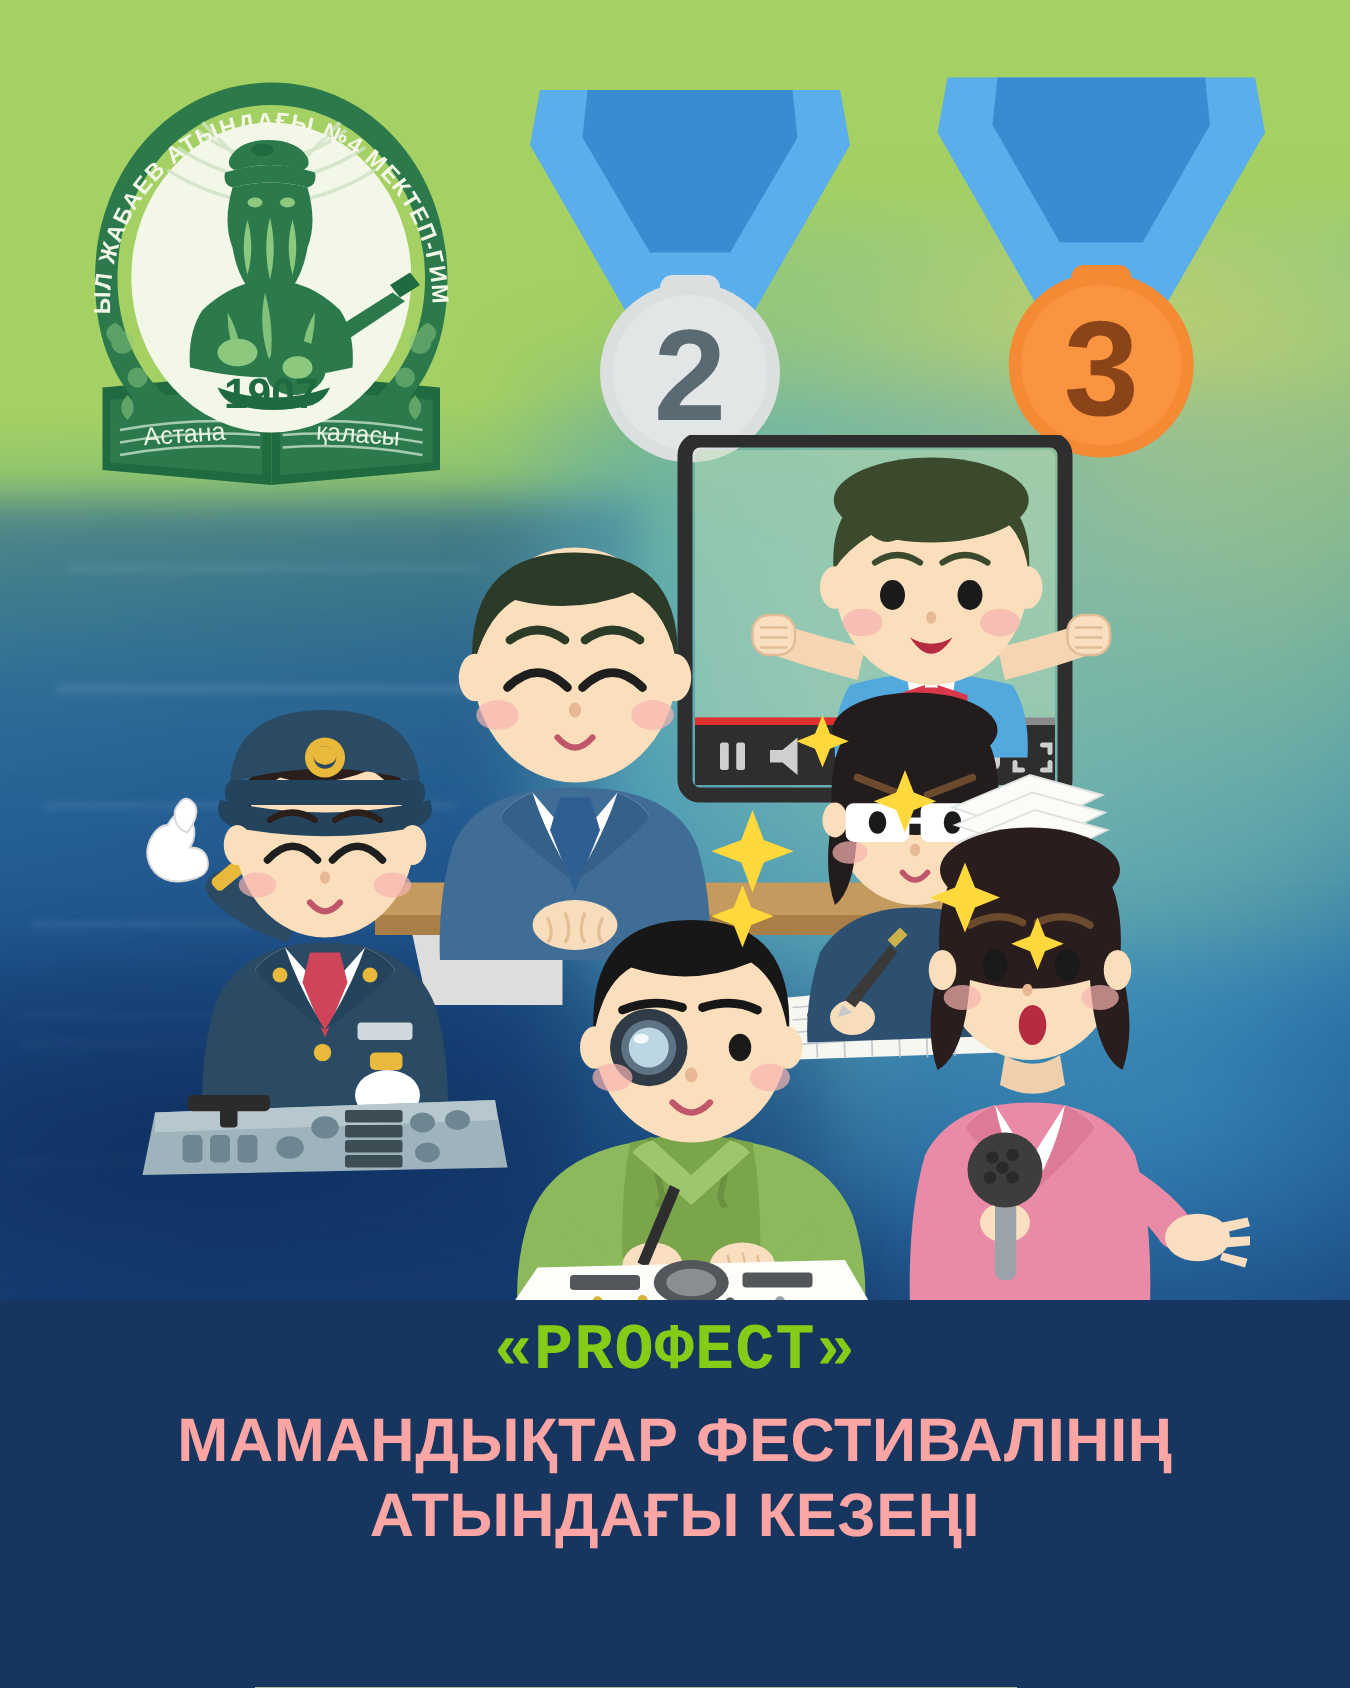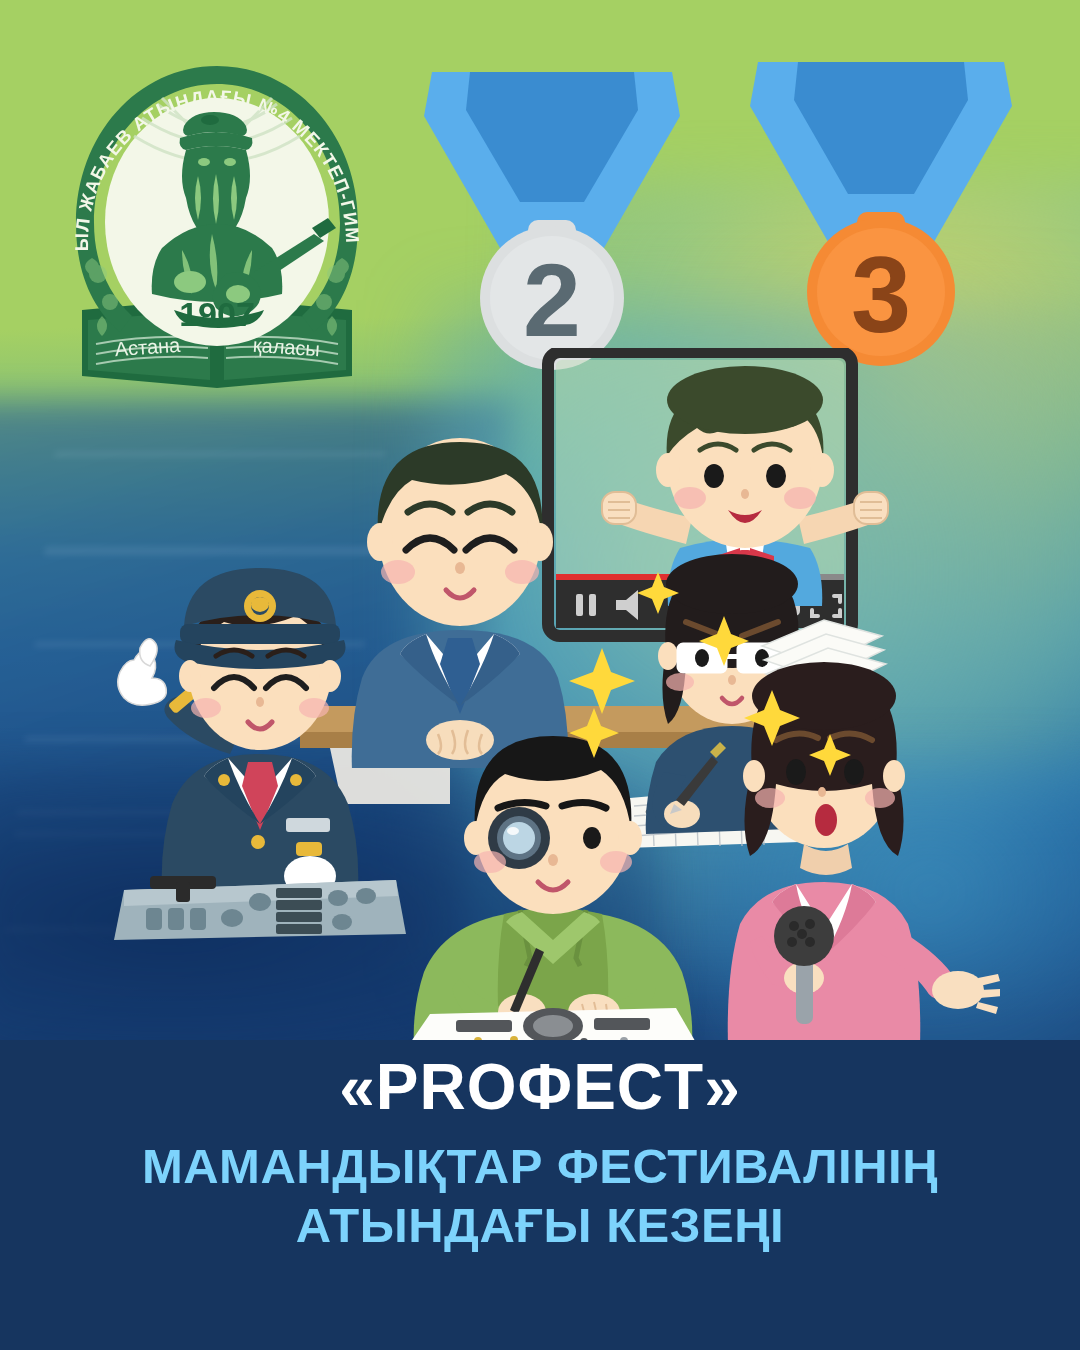--- a/index.html
+++ b/index.html
@@ -101,29 +101,30 @@
     width: 1080px; height: 310px;
     background: #16355f;
     display: flex;
     flex-direction: column;
     align-items: center;
     justify-content: flex-start;
     padding-top: 14px;
     box-sizing: border-box;
   }
   .footer-title {
-    color: #ffffff;
-    font-size: 64px;
+    color: #84cc16;
+    font-size: 52px;
     font-weight: 700;
     letter-spacing: 1px;
     line-height: 1.04;
     white-space: nowrap;
+    font-family: Liberation Mono, monospace;
   }
   .footer-sub {
-    color: #7dd3fc;
+    color: #fca5a5;
     font-size: 49px;
     font-weight: 700;
     line-height: 1.22;
     text-align: center;
     margin-top: 16px;
     letter-spacing: .5px;
     white-space: nowrap;
   }
 
   

